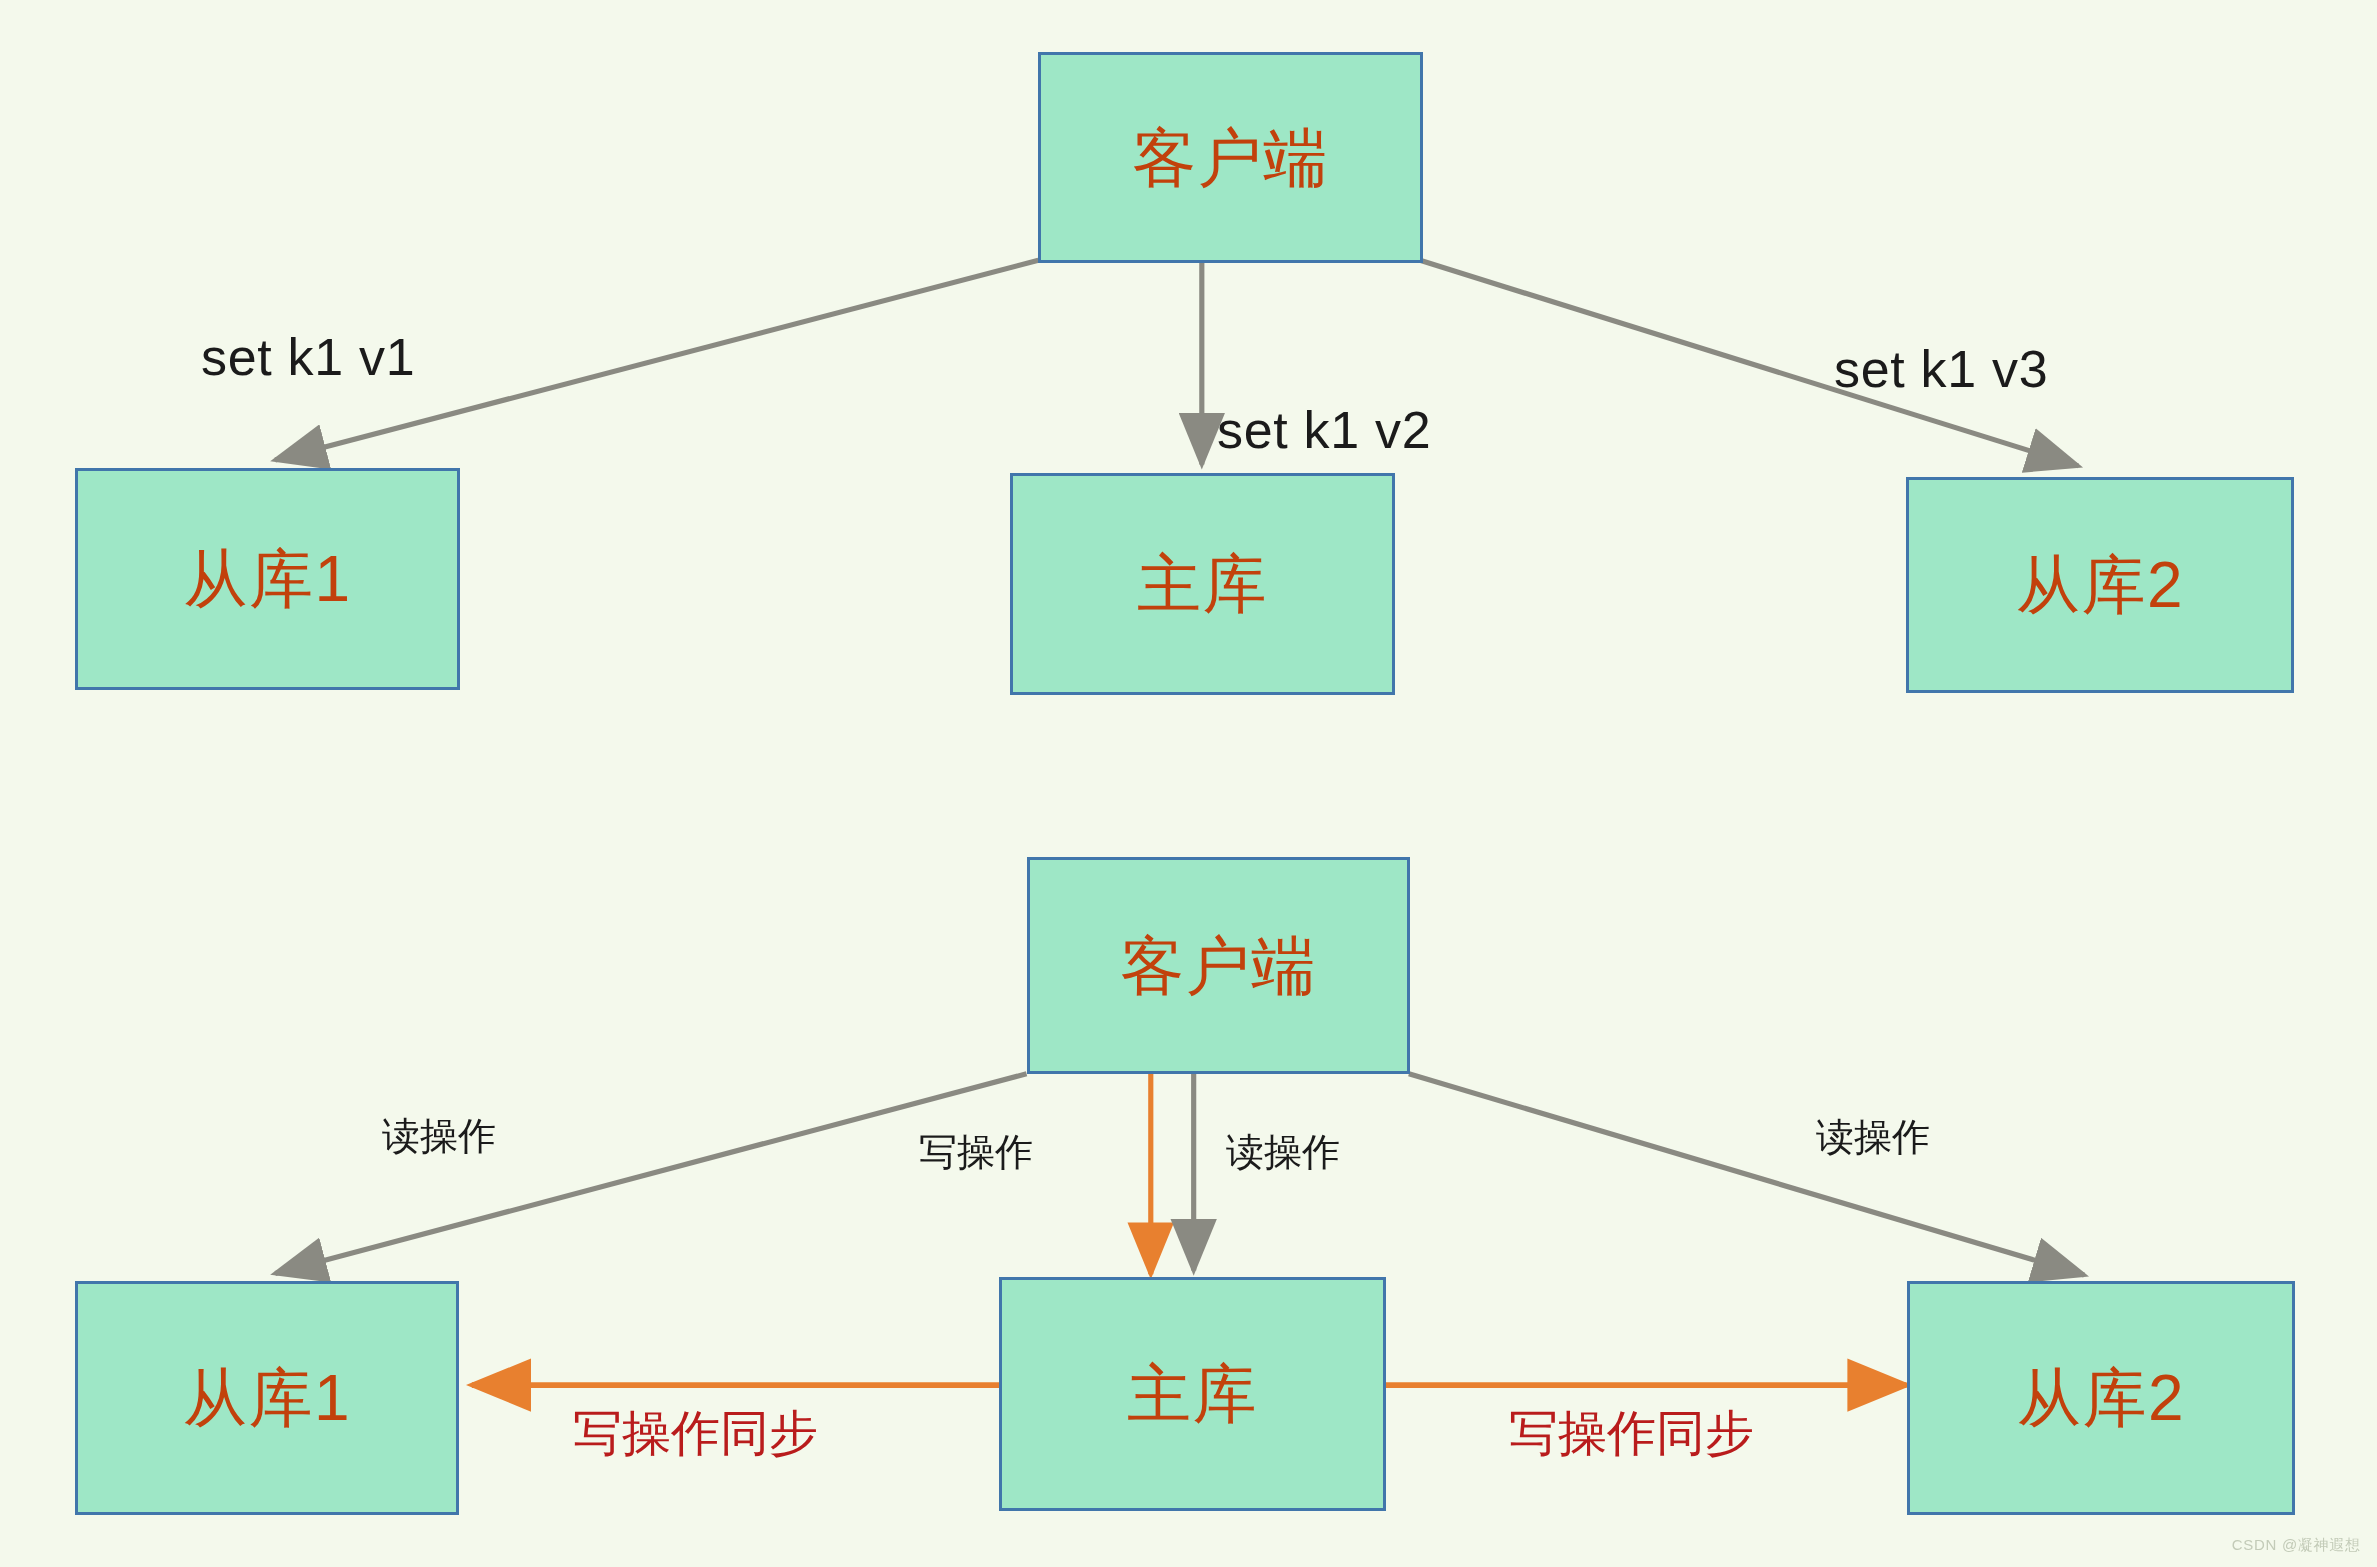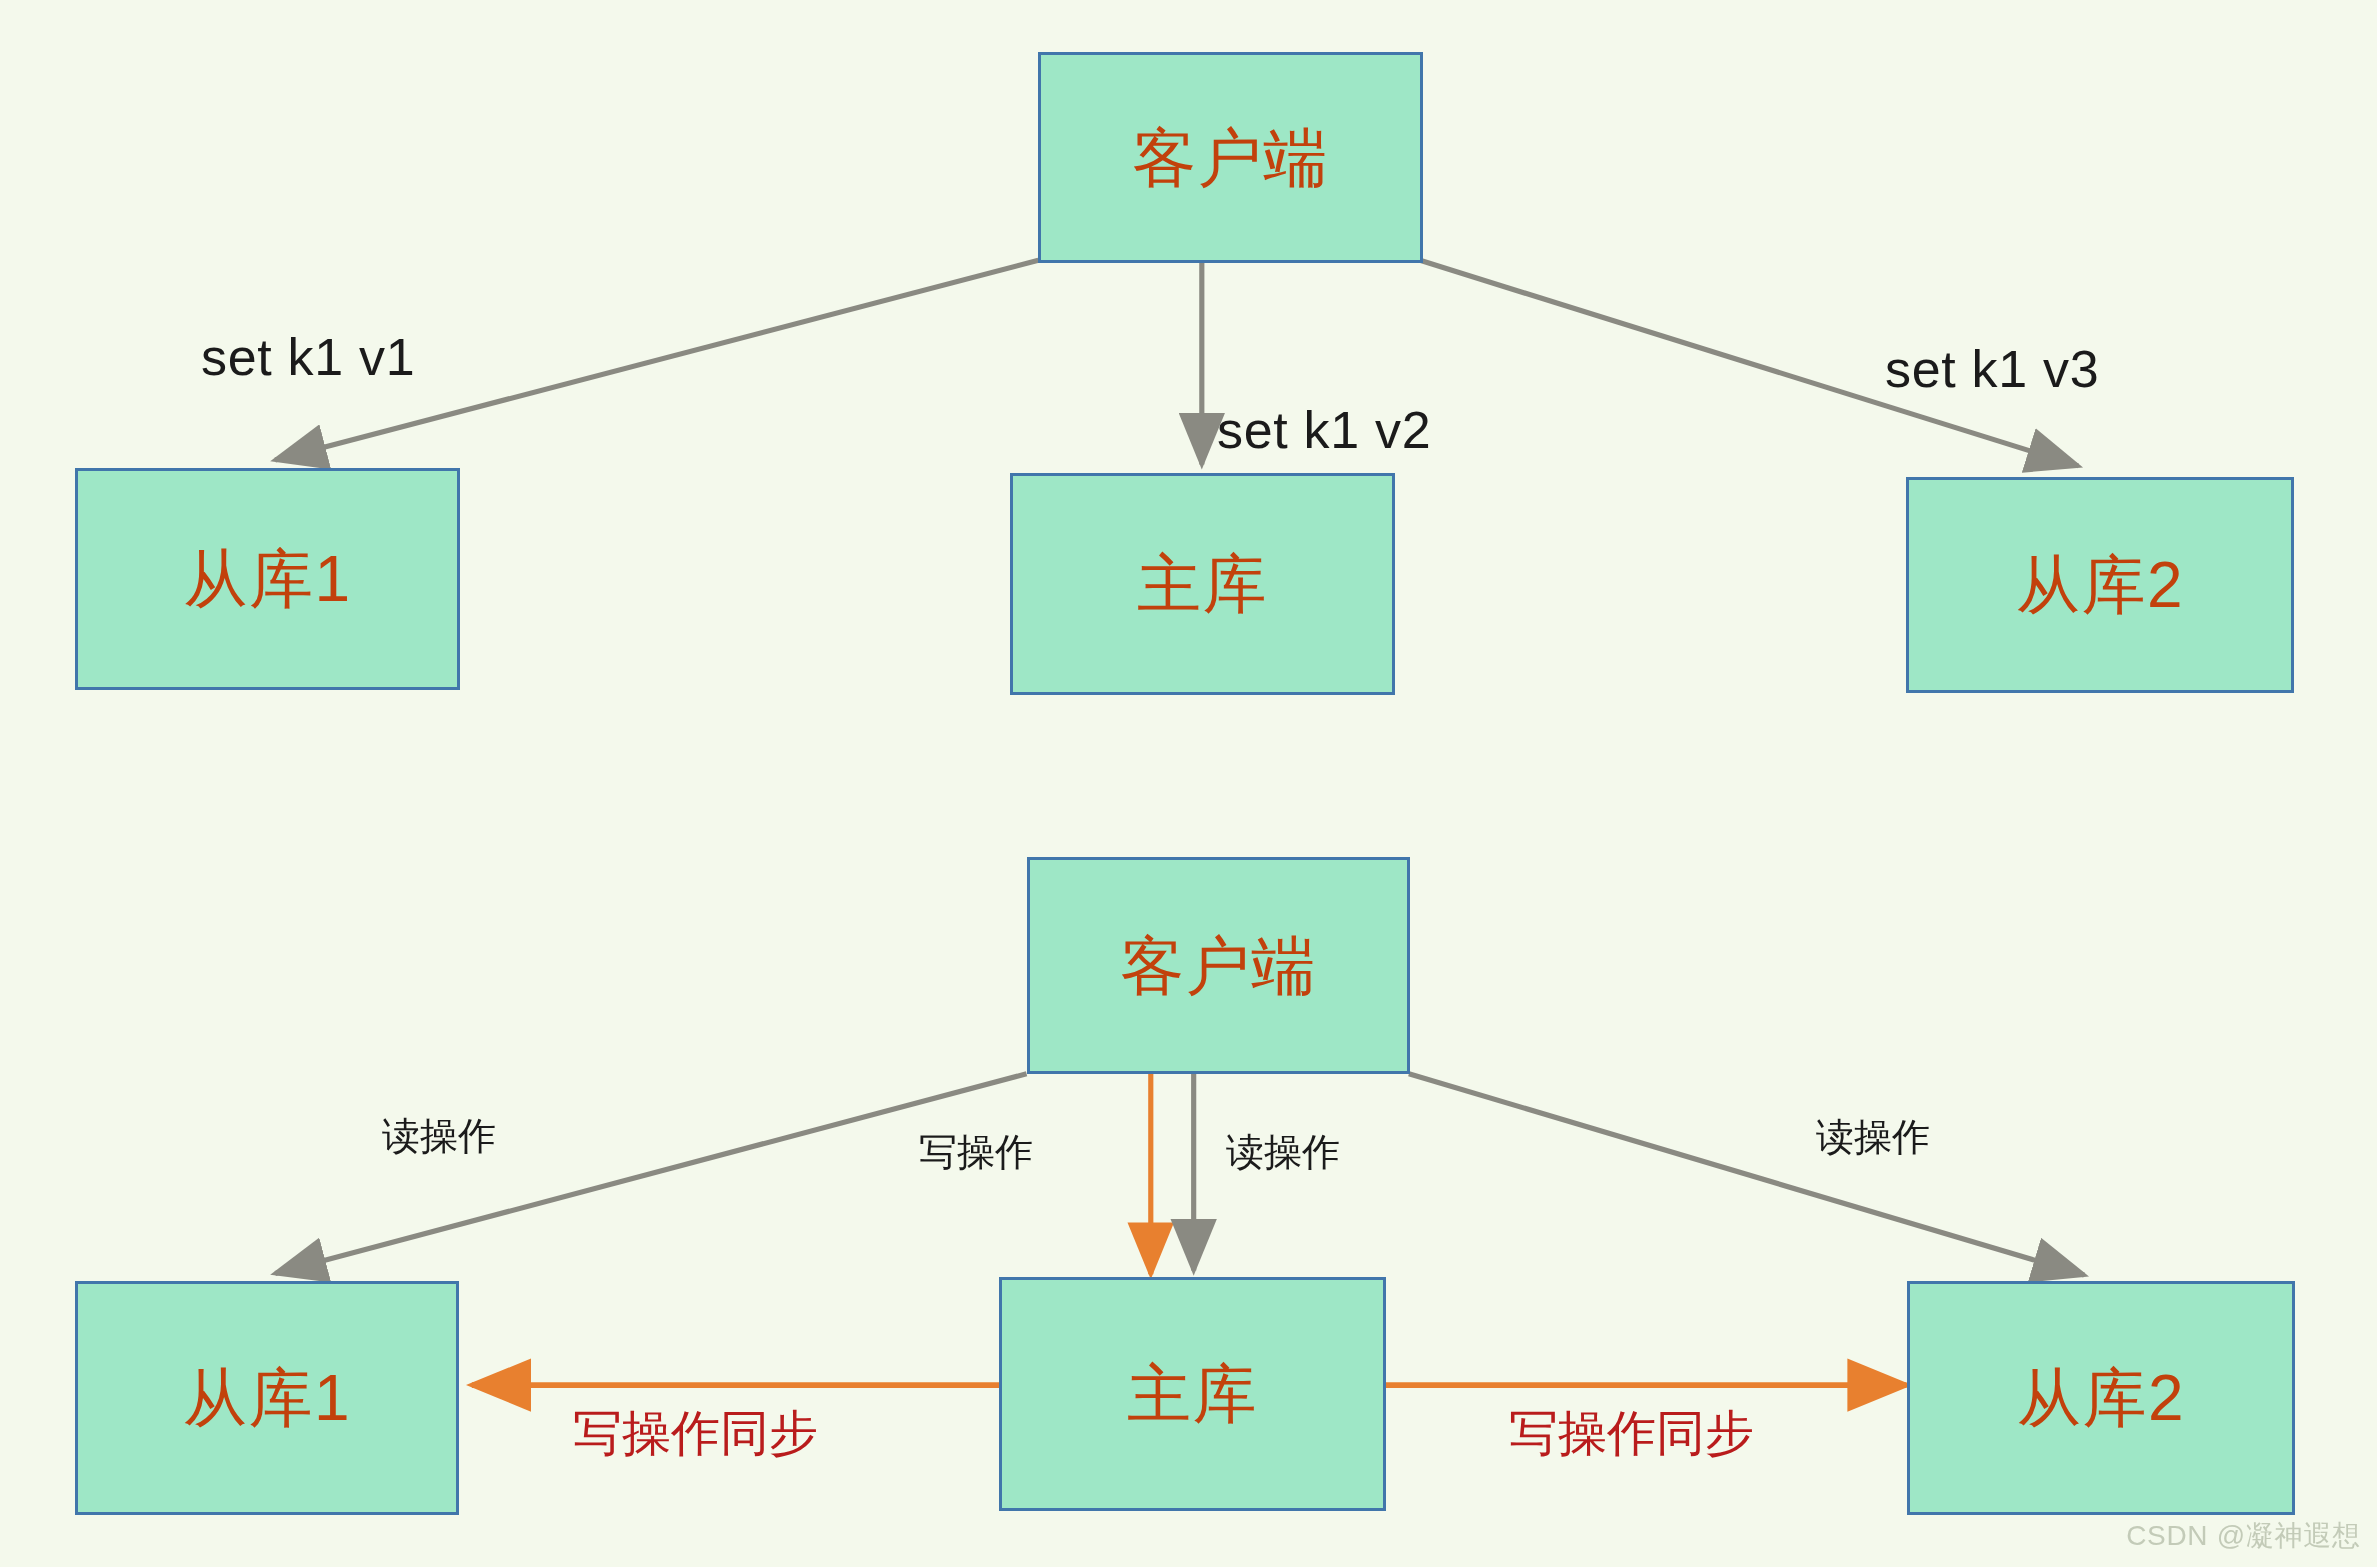--- a/index.html
+++ b/index.html
@@ -50,21 +50,21 @@
     width: 2377px;
     height: 1567px;
     z-index: 2;
     overflow: visible;
   }
   .watermark {
     position: absolute;
     right: 16.3px;
     bottom: 12px;
     color: #c3cbb8;
-    font-size: 28px;
+    font-size: 15px;
     letter-spacing: 0.7px;
     white-space: nowrap;
     z-index: 6;
   }
 </style>
 </head>
 <body>
 
 <div id="stage">
 
@@ -110,21 +110,21 @@
   </div>
 
   <div class="node" style="left:1906px; top:477px; width:388px; height:216px;">
     <span>从库2</span>
   </div>
 
   <div class="edge-label latin" style="left:201px; top:331px;">set k1 v1</div>
 
   <div class="edge-label latin" style="left:1217px; top:404px;">set k1 v2</div>
 
-  <div class="edge-label latin" style="left:1885px; top:343px;">set k1 v3</div>
+  <div class="edge-label latin" style="left:1834px; top:343px;">set k1 v3</div>
 
   <div class="node" style="left:1027px; top:857px; width:383px; height:217px;">
     <span>客户端</span>
   </div>
 
   <div class="node" style="left:75px; top:1281px; width:384px; height:234px;">
     <span>从库1</span>
   </div>
 
   <div class="node" style="left:999px; top:1277px; width:387px; height:234px;">

